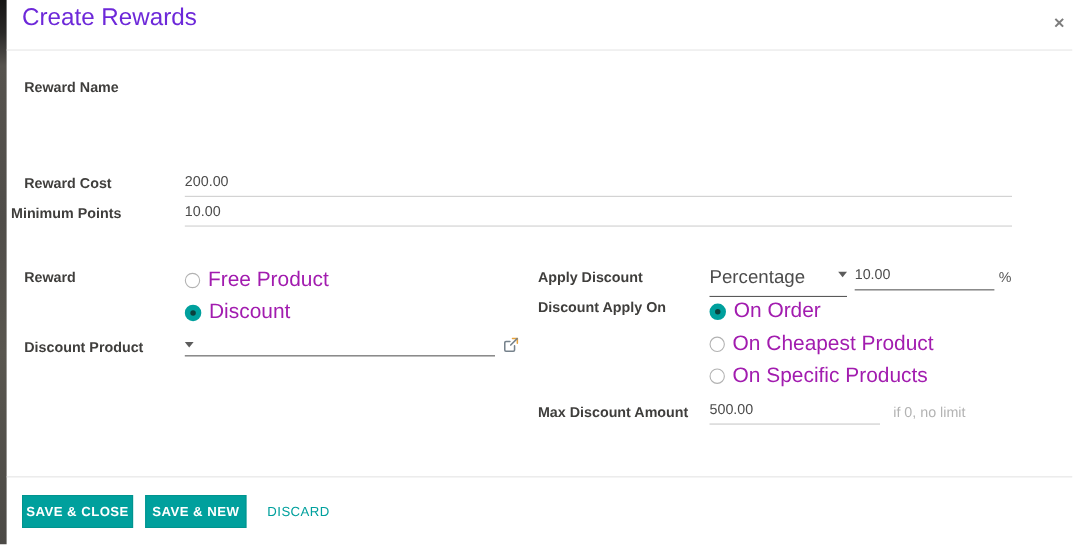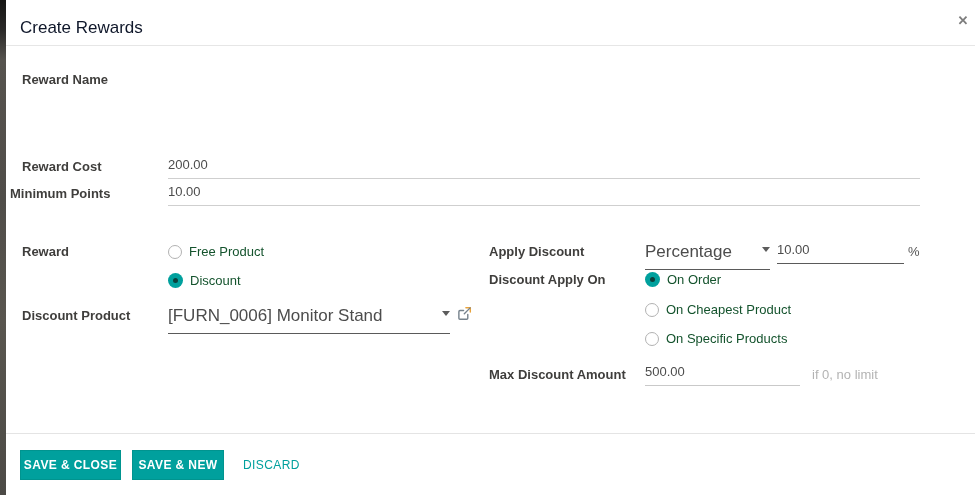--- a/index.html
+++ b/index.html
@@ -7,21 +7,21 @@
   body { font-family:"Liberation Sans", sans-serif; background:#fff; position:relative; overflow:hidden; }
 
   .modal { position:absolute; inset:0; background:#fff; }
 
   
   .left-bleed { position:absolute; left:0; top:0; width:6px; height:495px;
     background:linear-gradient(#161514 0px, #2a2928 30px, #56534e 60px, #504d49 200px, #59564f 320px, #4c4a46 495px);
   }
 
   
-  .header-title { position:absolute; left:20px; top:18px; font-size:17px; color:#0f172a; }
+  .header-title { position:absolute; left:20px; top:3px; font-size:22px; color:#6d28d9; }
   .close-btn { position:absolute; left:954px; top:12px; width:18px; height:18px; color:#7d7d7d;
     font-size:13px; font-weight:700; text-align:center; line-height:18px; cursor:pointer; }
   .header-divider { position:absolute; left:6px; right:0; top:45px; height:1px; background:#e6e6e6; }
 
   
   .lbl { position:absolute; font-size:13px; font-weight:700; color:#3f3e3c; white-space:nowrap; }
   #lbl-reward-name      { left:22px;  top:72px; }
   #lbl-reward-cost      { left:22px;  top:159px; }
   #lbl-minimum-points   { left:10px;  top:186px; }
   #lbl-reward           { left:22px;  top:244px; }
@@ -48,21 +48,21 @@
   .select-field { position:absolute; display:flex; align-items:flex-start; justify-content:space-between;
     font-size:17px; color:#4c4c4c; border-bottom:1px solid #5a5a5a; padding-bottom:7px; cursor:pointer; }
   #fld-discount-product { left:168px; top:306px; width:282px; }
   #fld-discount-type    { left:645px; top:242px; width:125px; }
   .caret { width:0; height:0; border-left:4px solid transparent; border-right:4px solid transparent;
     border-top:5px solid #5c5c5c; margin-top:5px; }
 
   .ext-link { position:absolute; left:457px; top:306px; cursor:pointer; }
 
   
-  .radio-row { position:absolute; display:flex; align-items:center; font-size:13px; color:#14532d; cursor:pointer; }
+  .radio-row { position:absolute; display:flex; align-items:center; font-size:19px; color:#a21caf; cursor:pointer; }
   #radio-free-product  { left:168px; top:244px; }
   #radio-discount      { left:168px; top:273px; }
   #radio-on-order      { left:645px; top:272px; }
   #radio-on-cheapest   { left:645px; top:302px; }
   #radio-on-specific   { left:645px; top:331px; }
   .radio { width:14px; height:14px; border-radius:50%; border:1px solid #b2b2b2; background:#fff;
     display:inline-block; margin-right:7px; flex:0 0 auto; }
   .radio.sel { border:none; background:#00a09d; position:relative; width:15px; height:15px; }
   .radio.sel::after { content:""; position:absolute; left:5px; top:5px; width:5px; height:5px;
     border-radius:50%; background:#0b403d; }
@@ -100,21 +100,20 @@
     <span class="radio"></span>
     <span>Free Product</span>
   </div>
   <div class="radio-row" id="radio-discount">
     <span class="radio sel"></span>
     <span>Discount</span>
   </div>
 
   <div class="lbl" id="lbl-discount-product">Discount Product</div>
   <div class="select-field" id="fld-discount-product">
-    <span>[FURN_0006] Monitor Stand</span>
     <span class="caret"></span>
   </div>
   <span class="ext-link">
     <svg width="15" height="15" viewBox="0 0 16 16" fill="none" stroke="#76828c" stroke-width="1.5" stroke-linecap="round" stroke-linejoin="round">
       <path d="M11.5 9v4a1.2 1.2 0 0 1-1.2 1.2H3.2A1.2 1.2 0 0 1 2 13V6a1.2 1.2 0 0 1 1.2-1.2H7"></path>
       <path d="M9.5 1.8h4.7v4.7" stroke="#e8a33d"></path>
       <path d="M14 2 7.8 8.2" stroke="#76828c"></path>
     </svg>
   </span>
 

